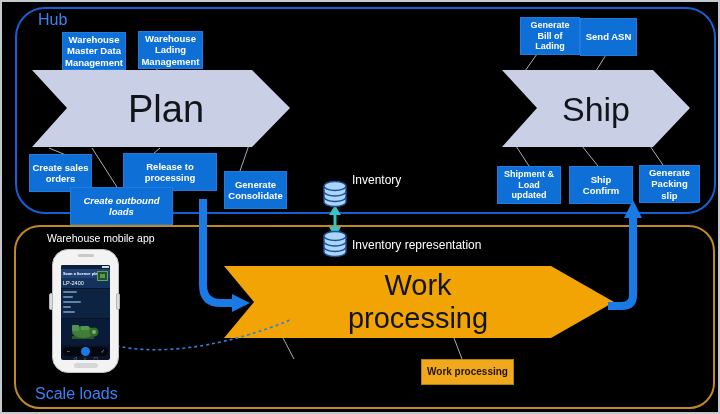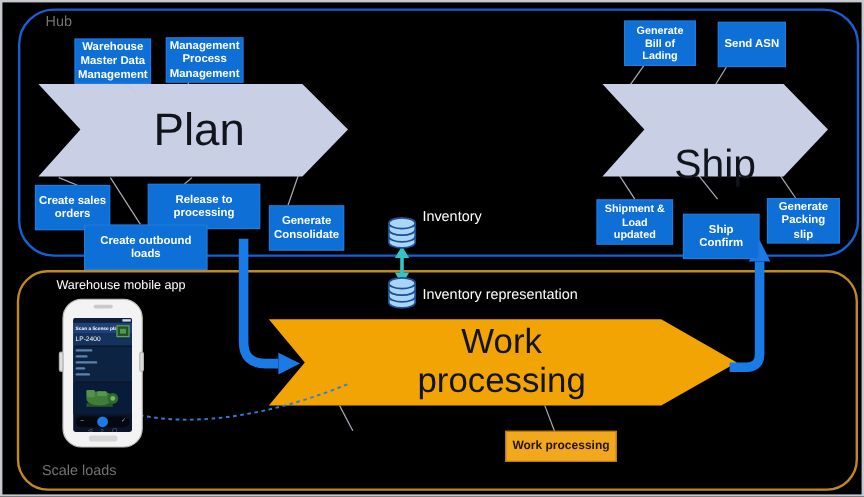--- a/index.html
+++ b/index.html
@@ -8,21 +8,21 @@
     position:relative;width:720px;height:414px;
     background:var(--background,#000);
     border:2px solid #c6c9ce;
     overflow:hidden;
     font-family:"Liberation Sans", sans-serif;
   }
   svg.layer{position:absolute;left:0;top:0;width:720px;height:414px;pointer-events:none;}
   .region{position:absolute;border-radius:30px;}
   .hub-region{left:13px;top:5px;width:701px;height:207px;border:2px solid var(--hub-border);}
   .scale-region{left:12px;top:223px;width:701px;height:184px;border:2px solid var(--scale-border);border-radius:26px;}
-  .region-label{position:absolute;color:#737373;font-size:12px;}
+  .region-label{position:absolute;color:#3b82f6;font-size:16px;}
   .bluebox{
     position:absolute;background:var(--blue-box);
     color:#fff;font-size:9.5px;font-weight:600;line-height:1.18;
     display:flex;align-items:center;justify-content:center;text-align:center;
     padding:19px 3px;box-shadow:0 0 0 1px rgba(90,160,240,.25) inset;
   }
   .orangebox{
     position:absolute;background:var(--orange-box);border:1px solid #b97e08;
     color:#201400;font-size:10px;font-weight:600;line-height:1.25;
     display:flex;align-items:center;justify-content:center;text-align:center;padding:2px 3px;
@@ -112,34 +112,34 @@
       <path d="M322,195 A11,4.5 0 0 0 344,195" fill="none"></path>
     </g>
 
     <path d="M103,341 C160,358 235,340 288,318" fill="none" stroke="#2f80dc" stroke-width="1.6" stroke-dasharray="3,3"></path>
   </svg>
 
   <div class="region-label" style="left:36px;top:9px;">Hub</div>
   <div class="region-label" style="left:33px;top:383px;">Scale loads</div>
 
   <div class="arrow-label" style="left:78px;top:85px;width:172px;height:44px;font-size:38px;">Plan</div>
-  <div class="arrow-label" style="left:528px;top:87px;width:132px;height:40px;font-size:34px;margin-top:28px;">Ship</div>
+  <div class="arrow-label" style="left:528px;top:87px;width:132px;height:40px;font-size:34px;">Ship</div>
   <div class="arrow-label" style="left:330px;top:267px;width:172px;height:66px;font-size:29px;line-height:33px;">Work processing</div>
 
   <div class="bluebox" style="left:60px;top:30px;width:64px;height:32px;">Warehouse Master Data Management</div>
-  <div class="bluebox" style="left:136px;top:29px;width:65px;height:31px;">Management Process Management</div>
+  <div class="bluebox" style="left:136px;top:29px;width:65px;height:31px;">Warehouse Lading Management</div>
   <div class="bluebox" style="left:27px;top:152px;width:63px;height:26px;">Create sales orders</div>
   <div class="bluebox" style="left:121px;top:151px;width:94px;height:26px;">Release to processing</div>
-  <div class="bluebox" style="left:68px;top:185px;width:103px;height:21px;">Create outbound loads</div>
+  <div class="bluebox" style="left:68px;top:185px;width:103px;height:21px;font-style:italic;">Create outbound loads</div>
   <div class="bluebox" style="left:222px;top:169px;width:63px;height:27px;">Generate Consolidate</div>
 
   <div class="bluebox" style="left:518px;top:15px;width:60px;height:30px;font-size:9px;">Generate Bill of Lading</div>
-  <div class="bluebox" style="left:596px;top:16px;width:57px;height:27px;">Send ASN</div>
+  <div class="bluebox" style="left:578px;top:16px;width:57px;height:27px;">Send ASN</div>
   <div class="bluebox" style="left:495px;top:164px;width:64px;height:33px;font-size:9px;">Shipment &amp; Load updated</div>
-  <div class="bluebox" style="left:567px;top:164px;width:64px;height:33px;margin-top:12px;">Ship Confirm</div>
+  <div class="bluebox" style="left:567px;top:164px;width:64px;height:33px;">Ship Confirm</div>
   <div class="bluebox" style="left:637px;top:163px;width:61px;height:35px;">Generate Packing slip</div>
 
   <div class="inv-label" style="left:350px;top:171px;">Inventory</div>
   <div class="inv-label" style="left:350px;top:236px;">Inventory representation</div>
 
   <div class="orangebox" style="left:419px;top:357px;width:93px;height:26px;">Work processing</div>
 
   <div class="mobile-app-label">Warehouse mobile app</div>
   <div class="phone-body"></div>
   <div class="phone-grille-top"></div>

